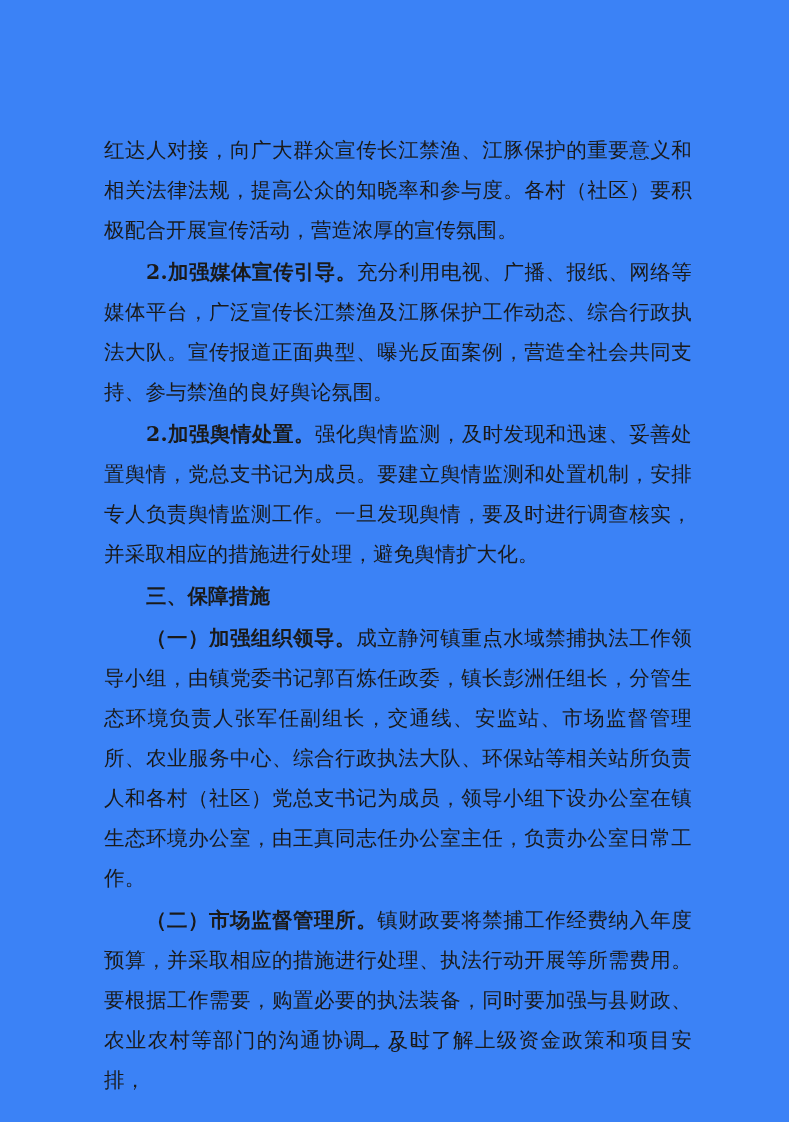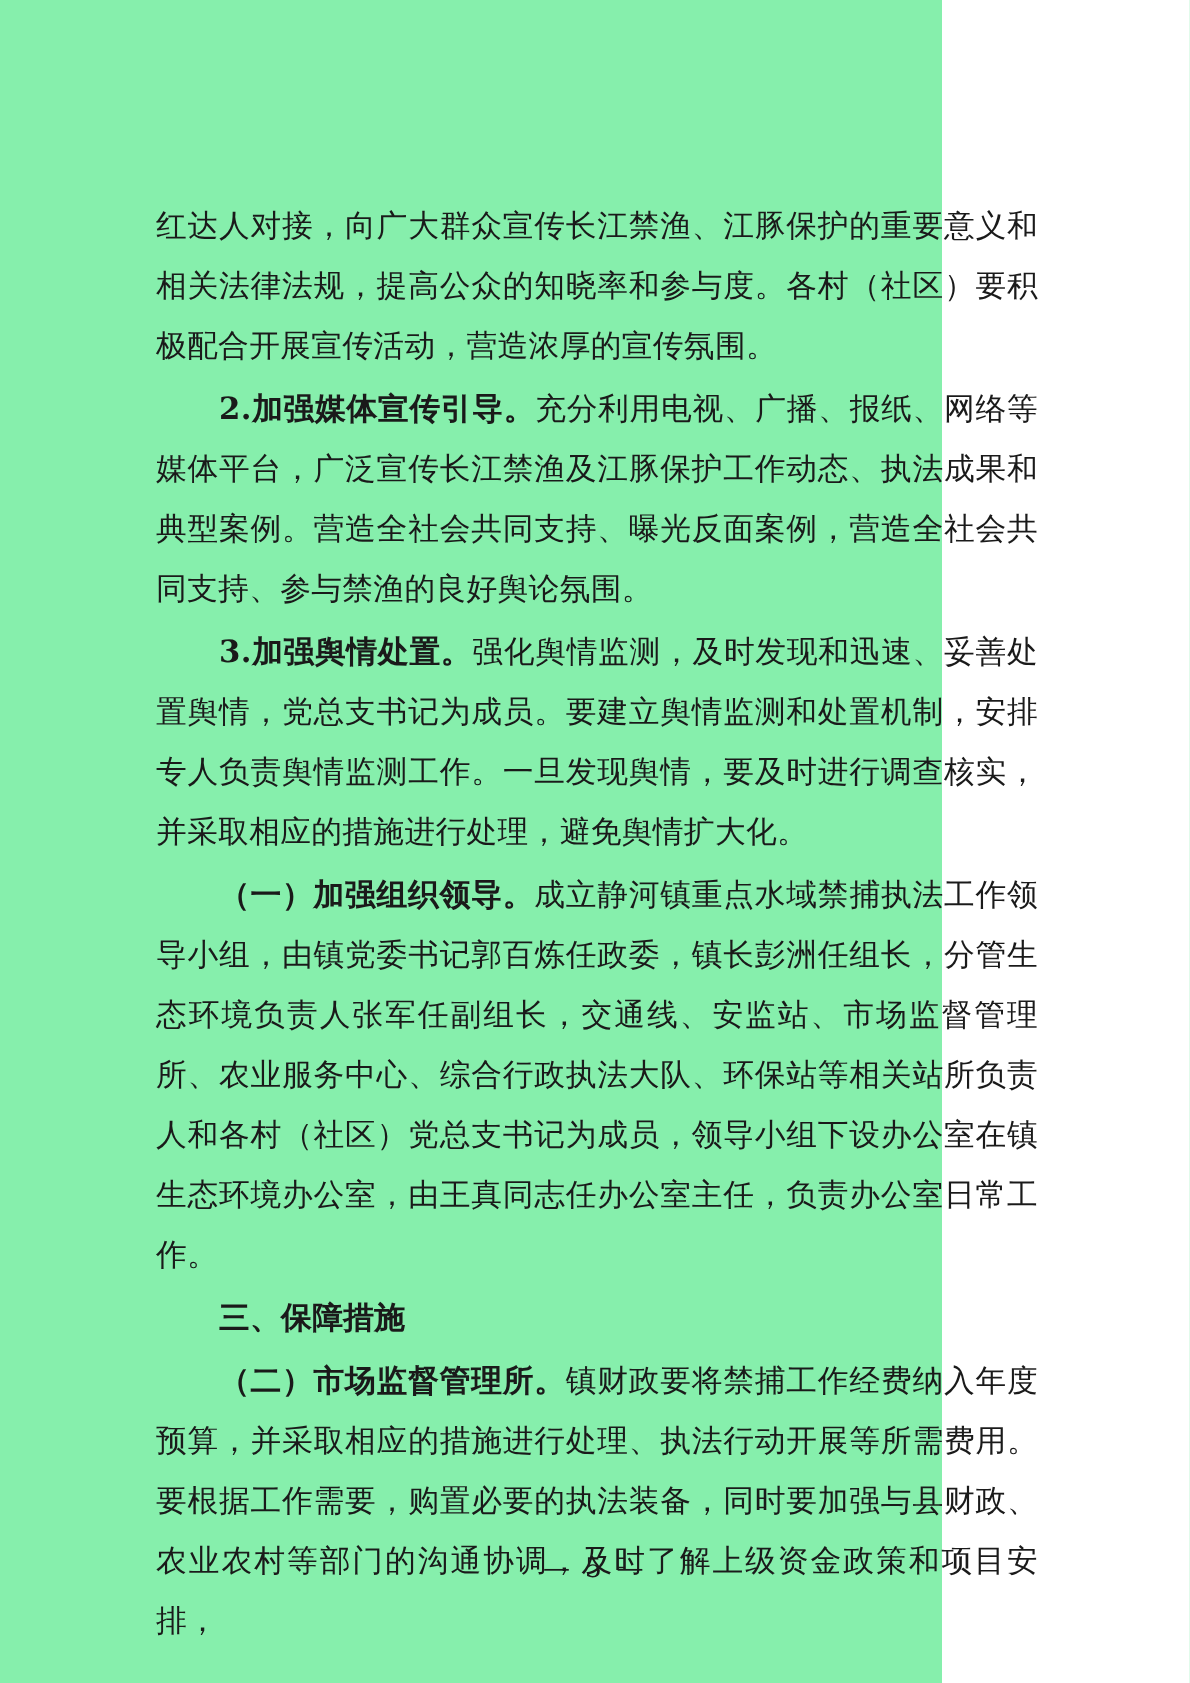--- a/index.html
+++ b/index.html
@@ -12,23 +12,23 @@
     height: 1122px;
     position: relative;
     font-family: "DejaVu Serif", "Liberation Serif", serif;
     color: #1a1a1a;
     overflow: hidden;
   }
   .page {
     position: absolute;
     left: 0;
     top: 0;
-    width: 628px;
+    width: 789px;
     height: 1122px;
-    background: #86efac;
+    background: #3b82f6;
   }
   .content {
     position: absolute;
     left: 104px;
     top: 130px;
     width: 588px;
   }
   p.para {
     margin: 0 0 2px 0;
     font-size: 20.5px;
@@ -63,33 +63,33 @@
 <body>
 
 <div class="page">
   <div class="content">
 
     <p class="para">
       <span class="bold heading"></span><span>红达人对接，向广大群众宣传长江禁渔、江豚保护的重要意义和相关法律法规，提高公众的知晓率和参与度。各村（社区）要积极配合开展宣传活动，营造浓厚的宣传氛围。</span>
     </p>
 
     <p class="para indent">
-      <span class="bold heading">2.加强媒体宣传引导。</span><span>充分利用电视、广播、报纸、网络等媒体平台，广泛宣传长江禁渔及江豚保护工作动态、执法成果和典型案例。营造全社会共同支持、曝光反面案例，营造全社会共同支持、参与禁渔的良好舆论氛围。</span>
+      <span class="bold heading">2.加强媒体宣传引导。</span><span>充分利用电视、广播、报纸、网络等媒体平台，广泛宣传长江禁渔及江豚保护工作动态、综合行政执法大队。宣传报道正面典型、曝光反面案例，营造全社会共同支持、参与禁渔的良好舆论氛围。</span>
     </p>
 
     <p class="para indent">
-      <span class="bold heading">3.加强舆情处置。</span><span>强化舆情监测，及时发现和迅速、妥善处置舆情，党总支书记为成员。要建立舆情监测和处置机制，安排专人负责舆情监测工作。一旦发现舆情，要及时进行调查核实，并采取相应的措施进行处理，避免舆情扩大化。</span>
+      <span class="bold heading">2.加强舆情处置。</span><span>强化舆情监测，及时发现和迅速、妥善处置舆情，党总支书记为成员。要建立舆情监测和处置机制，安排专人负责舆情监测工作。一旦发现舆情，要及时进行调查核实，并采取相应的措施进行处理，避免舆情扩大化。</span>
+    </p>
+
+    <p class="para indent">
+      <span class="bold heading">三、保障措施</span><span></span>
     </p>
 
     <p class="para indent">
       <span class="bold heading">（一）加强组织领导。</span><span>成立静河镇重点水域禁捕执法工作领导小组，由镇党委书记郭百炼任政委，镇长彭洲任组长，分管生态环境负责人张军任副组长，交通线、安监站、市场监督管理所、农业服务中心、综合行政执法大队、环保站等相关站所负责人和各村（社区）党总支书记为成员，领导小组下设办公室在镇生态环境办公室，由王真同志任办公室主任，负责办公室日常工作。</span>
-    </p>
-
-    <p class="para indent">
-      <span class="bold heading">三、保障措施</span><span></span>
     </p>
 
     <p class="para indent">
       <span class="bold heading">（二）市场监督管理所。</span><span>镇财政要将禁捕工作经费纳入年度预算，并采取相应的措施进行处理、执法行动开展等所需费用。要根据工作需要，购置必要的执法装备，同时要加强与县财政、农业农村等部门的沟通协调，及时了解上级资金政策和项目安排，</span>
     </p>
 
   </div>
 
   <div class="footer">— 5 —</div>
 </div>

